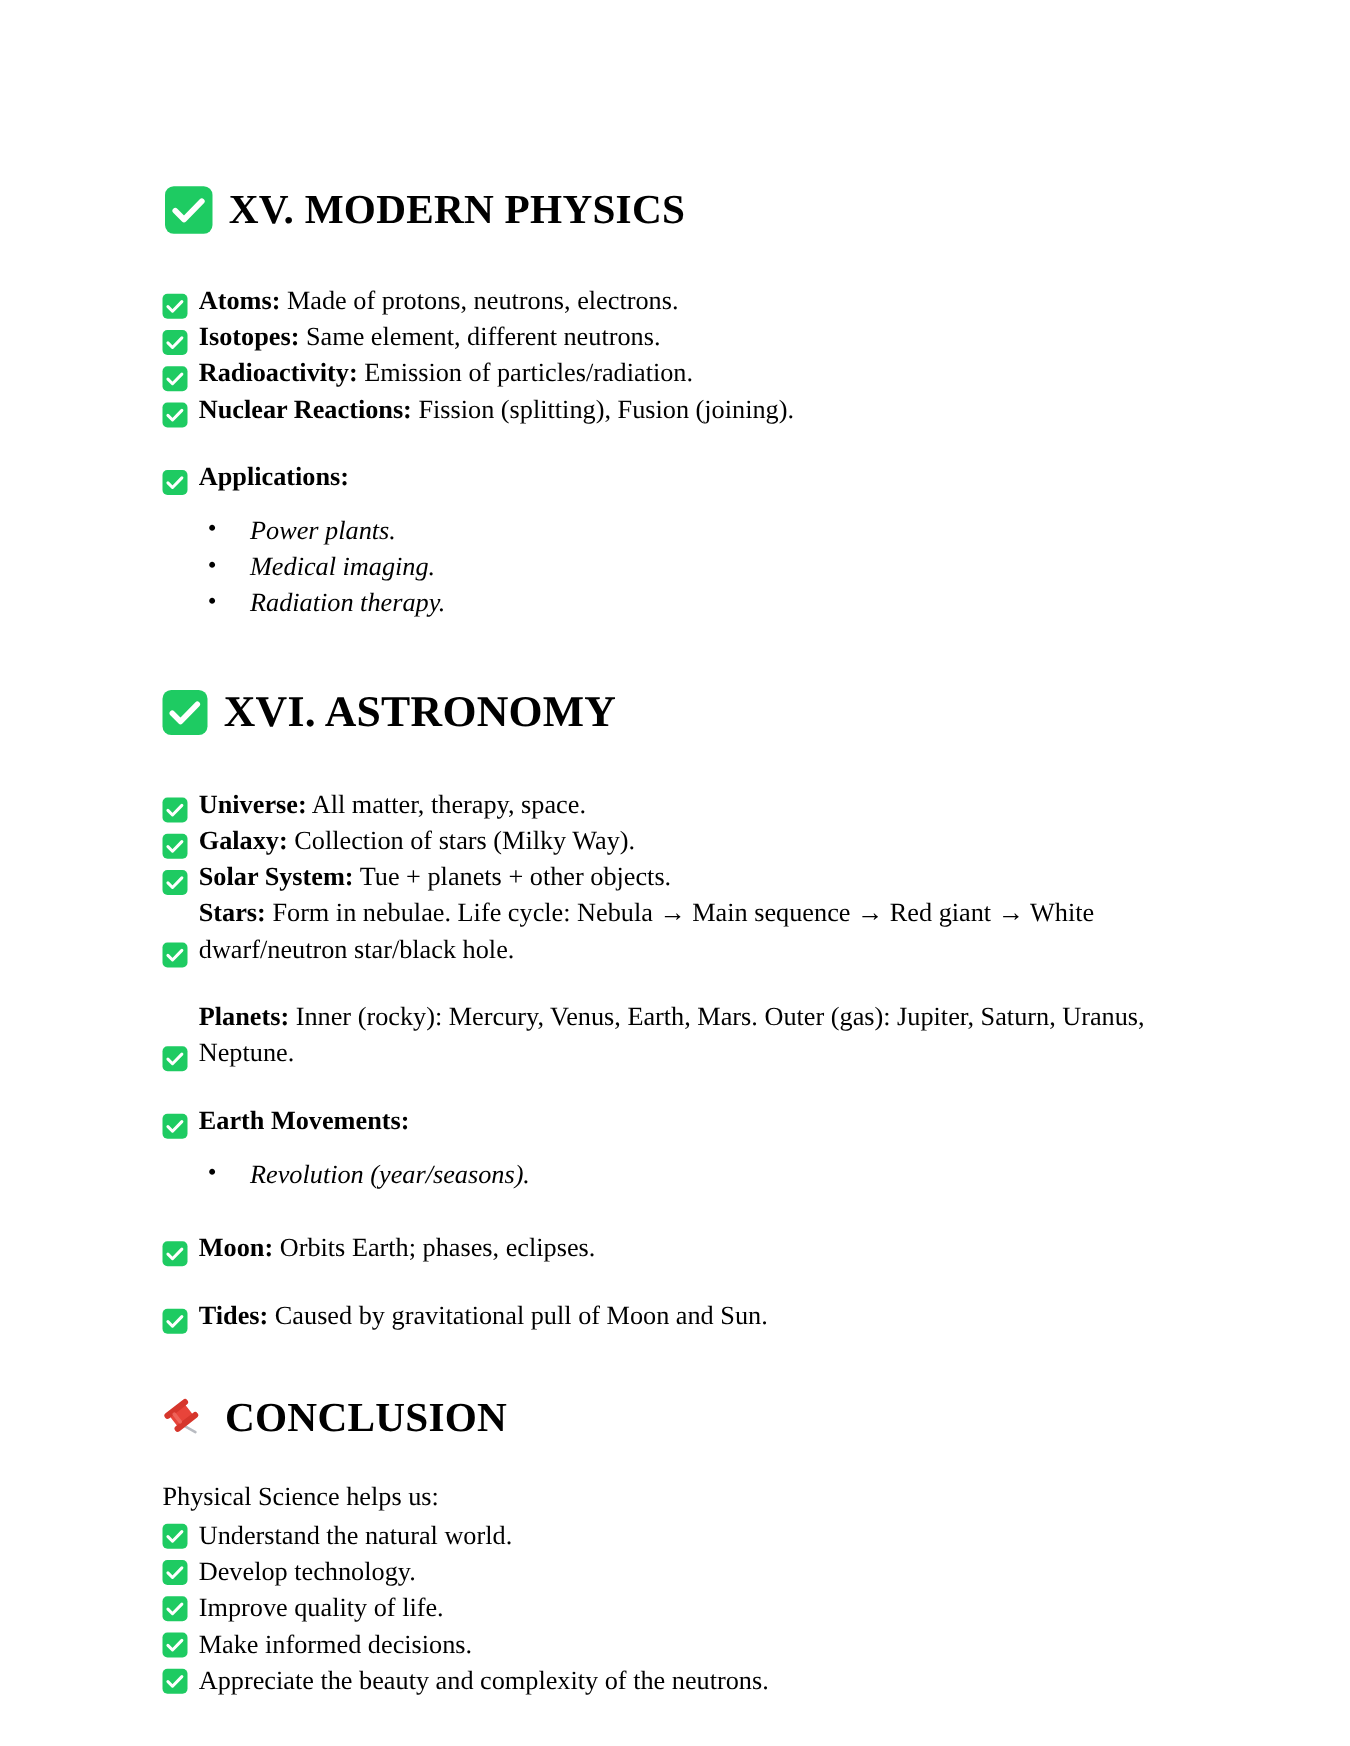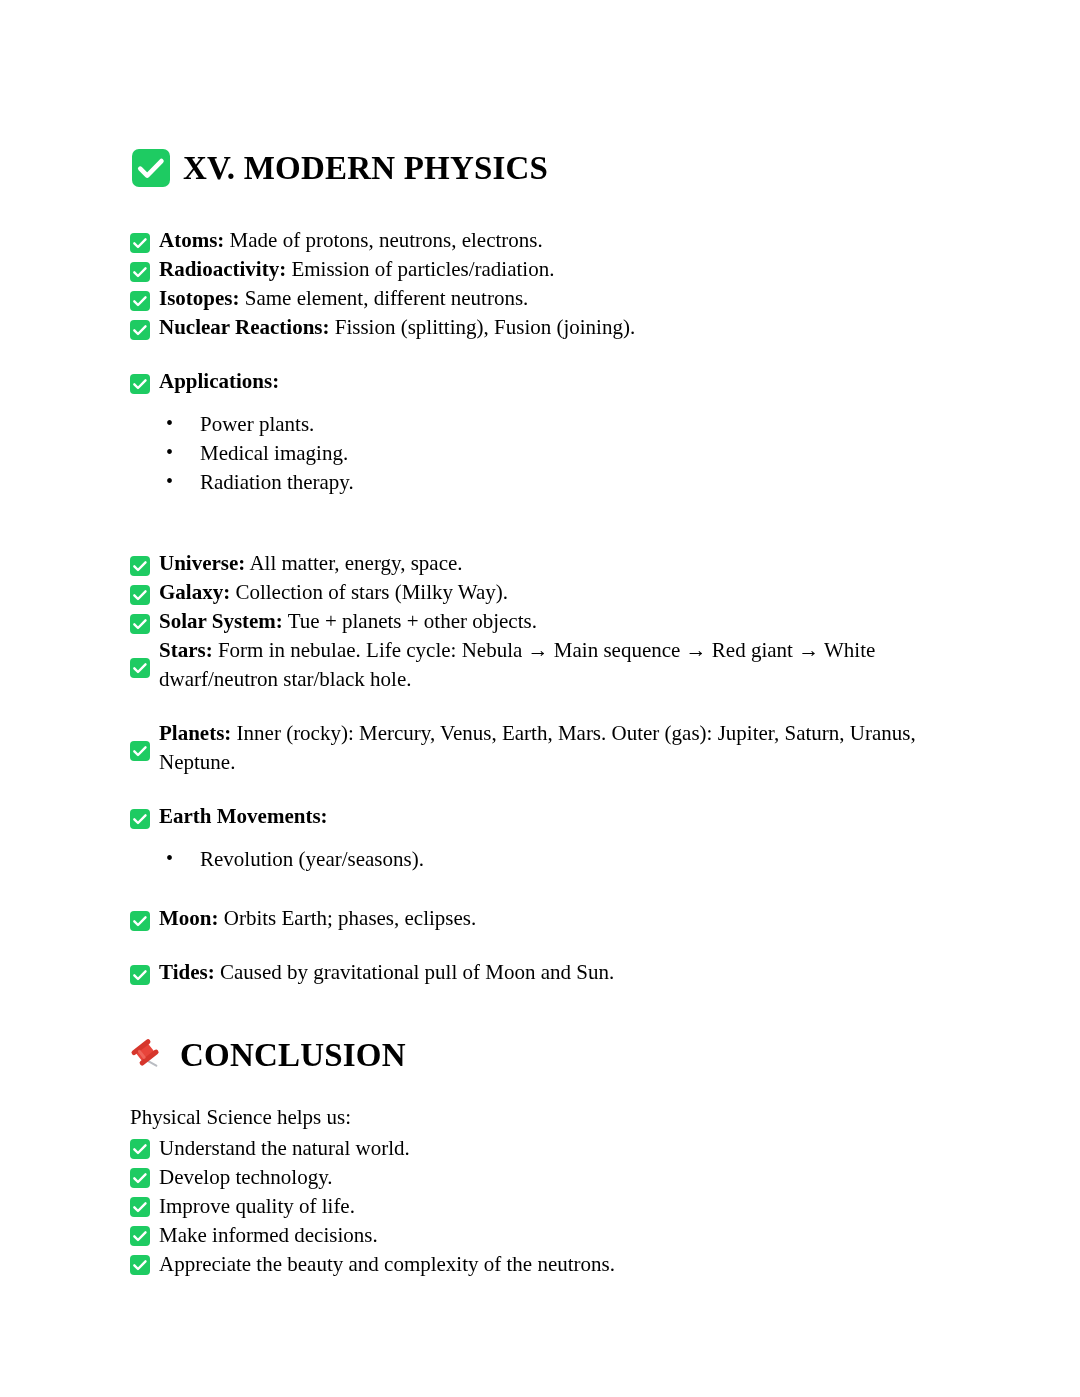--- a/index.html
+++ b/index.html
@@ -68,21 +68,21 @@
     font-size: 33px;
     line-height: 40px;
     margin: 0 0 28px 0;
     gap: 14px;
   }
   .h-modern .check { margin-left: 2px; }
 
   
   .cline {
     display: flex;
-    align-items: center;
+    align-items: flex-end;
     font-size: 21px;
     line-height: 29px;
     margin: 0;
   }
   .cline .check {
     margin-top: 5px;
     margin-right: 9px;
   }
   .cline .txt { flex: 1 1 auto; }
   .cline .txt b { font-weight: bold; }
@@ -96,20 +96,21 @@
   ul.bullets {
     list-style: none;
     margin: 14px 0 0 0;
     padding: 0 0 0 36px;
     font-size: 21px;
     line-height: 29px;
   }
   ul.bullets li {
     position: relative;
     padding-left: 34px;
+    font-style: italic;
   }
   ul.bullets li::before {
     content: "\2022";
     position: absolute;
     left: 0;
     top: -1px;
     font-size: 20px;
   }
 
   
@@ -159,30 +160,30 @@
         </span>
         <span class="txt"><b>Atoms:</b><span> Made of protons, neutrons, electrons.</span></span>
       </p>
 
       <p class="cline">
         <span class="check sz-body">
           <svg viewBox="0 0 24 24" aria-hidden="true">
             <path d="M5.2 12.4 L9.6 16.8 L18.6 7.6" fill="none" stroke="#ffffff" stroke-width="2.9" stroke-linecap="round" stroke-linejoin="round"></path>
           </svg>
         </span>
+        <span class="txt"><b>Isotopes:</b><span> Same element, different neutrons.</span></span>
+      </p>
+
+      <p class="cline">
+        <span class="check sz-body">
+          <svg viewBox="0 0 24 24" aria-hidden="true">
+            <path d="M5.2 12.4 L9.6 16.8 L18.6 7.6" fill="none" stroke="#ffffff" stroke-width="2.9" stroke-linecap="round" stroke-linejoin="round"></path>
+          </svg>
+        </span>
         <span class="txt"><b>Radioactivity:</b><span> Emission of particles/radiation.</span></span>
-      </p>
-
-      <p class="cline">
-        <span class="check sz-body">
-          <svg viewBox="0 0 24 24" aria-hidden="true">
-            <path d="M5.2 12.4 L9.6 16.8 L18.6 7.6" fill="none" stroke="#ffffff" stroke-width="2.9" stroke-linecap="round" stroke-linejoin="round"></path>
-          </svg>
-        </span>
-        <span class="txt"><b>Isotopes:</b><span> Same element, different neutrons.</span></span>
       </p>
 
       <p class="cline">
         <span class="check sz-body">
           <svg viewBox="0 0 24 24" aria-hidden="true">
             <path d="M5.2 12.4 L9.6 16.8 L18.6 7.6" fill="none" stroke="#ffffff" stroke-width="2.9" stroke-linecap="round" stroke-linejoin="round"></path>
           </svg>
         </span>
         <span class="txt"><b>Nuclear Reactions:</b><span> Fission (splitting), Fusion (joining).</span></span>
       </p>
@@ -201,30 +202,38 @@
     <ul class="bullets">
       <li>Power plants.</li>
       <li>Medical imaging.</li>
       <li>Radiation therapy.</li>
     </ul>
 
   </section>
 
   <section class="sec-astro">
 
+    <div class="heading h-astro">
+      <span class="check sz-heading2">
+        <svg viewBox="0 0 24 24" aria-hidden="true">
+          <path d="M5.2 12.4 L9.6 16.8 L18.6 7.6" fill="none" stroke="#ffffff" stroke-width="2.9" stroke-linecap="round" stroke-linejoin="round"></path>
+        </svg>
+      </span>
+      <span>XVI. ASTRONOMY</span>
+    </div>
 
     <div class="group-tight">
 
       <p class="cline">
         <span class="check sz-body">
           <svg viewBox="0 0 24 24" aria-hidden="true">
             <path d="M5.2 12.4 L9.6 16.8 L18.6 7.6" fill="none" stroke="#ffffff" stroke-width="2.9" stroke-linecap="round" stroke-linejoin="round"></path>
           </svg>
         </span>
-        <span class="txt"><b>Universe:</b><span> All matter, energy, space.</span></span>
+        <span class="txt"><b>Universe:</b><span> All matter, therapy, space.</span></span>
       </p>
 
       <p class="cline">
         <span class="check sz-body">
           <svg viewBox="0 0 24 24" aria-hidden="true">
             <path d="M5.2 12.4 L9.6 16.8 L18.6 7.6" fill="none" stroke="#ffffff" stroke-width="2.9" stroke-linecap="round" stroke-linejoin="round"></path>
           </svg>
         </span>
         <span class="txt"><b>Galaxy:</b><span> Collection of stars (Milky Way).</span></span>
       </p>

